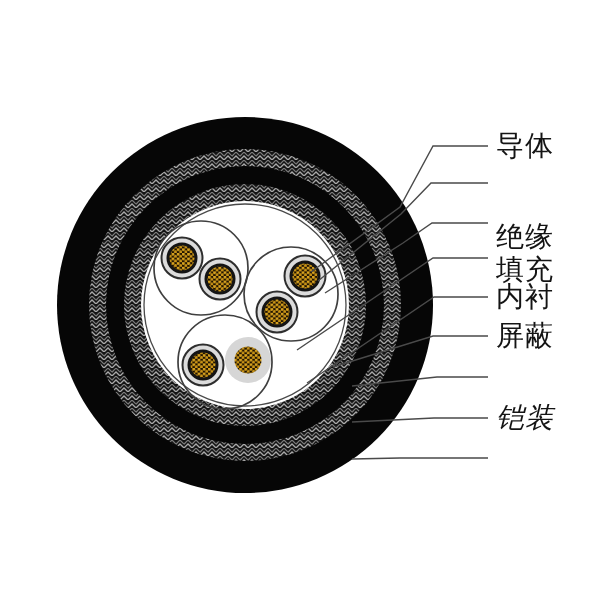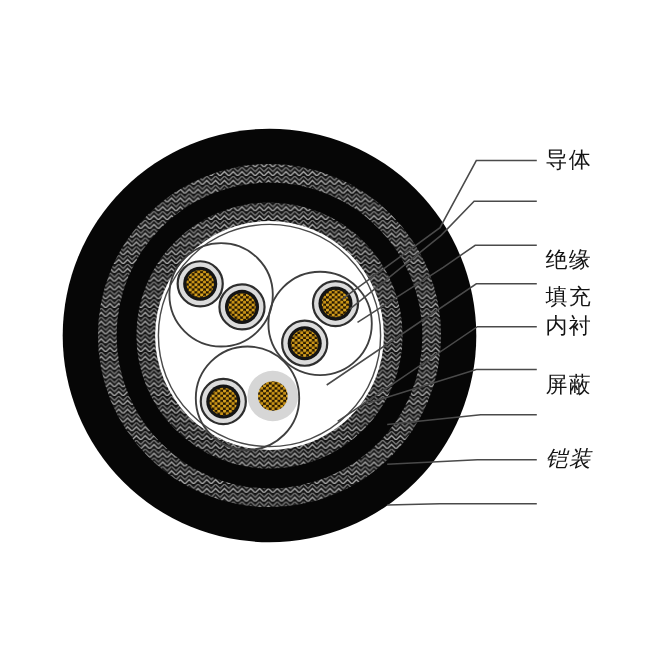--- a/index.html
+++ b/index.html
@@ -8,31 +8,31 @@
     width:600px;height:600px;
     background:#ffffff;
     overflow:hidden;
     font-family:"Liberation Serif", serif;
   }
   .canvas svg{position:absolute;left:0;top:0;}
   .layer-label{
     position:absolute;
     left:496px;
     height:26px;line-height:26px;
-    font-size:20px;
+    font-size:28px;
     letter-spacing:1px;
     color:#141414;
     white-space:nowrap;
   }
   .lbl-1{top:133px;}
   .lbl-2{top:170px;}
   .lbl-3{top:224px;}
   .lbl-4{top:257px;}
   .lbl-5{top:284px;}
-  .lbl-6{top:337px;text-align:center;}
+  .lbl-6{top:323px;text-align:center;}
   .lbl-7{top:364px;}
   .lbl-8{top:405px;font-style:italic;}
   .lbl-9{top:445px;}
 </style>
 </head>
 <body>
 
 <div class="canvas">
 
   <svg width="600" height="600" viewBox="0 0 600 600">

